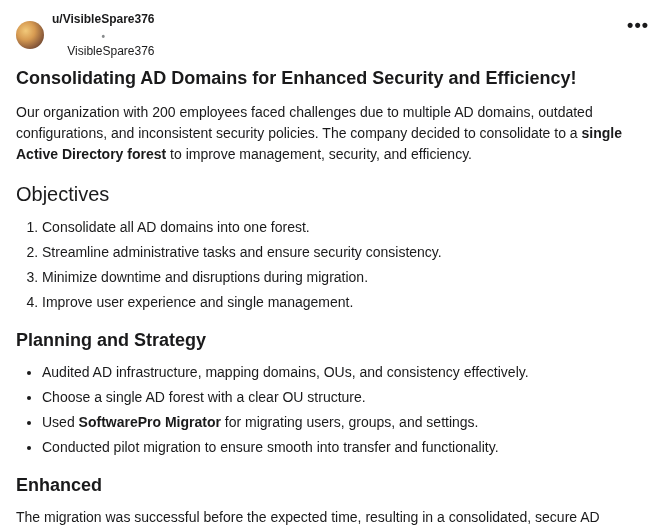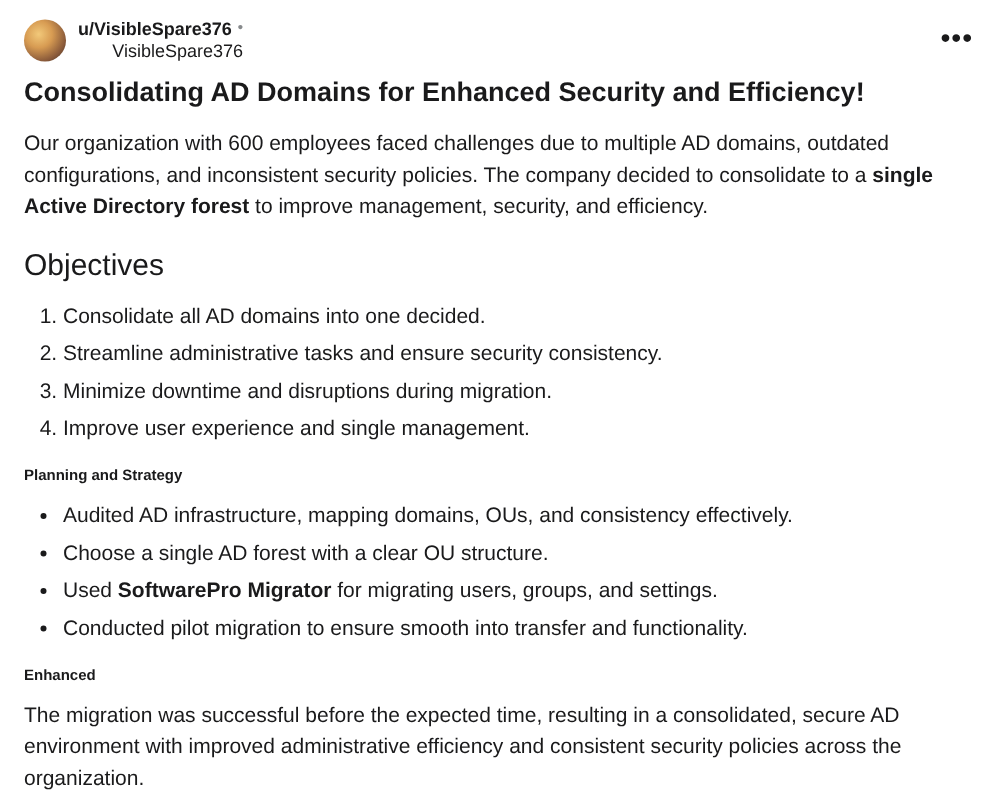--- a/index.html
+++ b/index.html
@@ -36,20 +36,21 @@
     flex-direction: column;
     line-height: 1.25;
   }
   .user-top {
     font-size: 12px;
     color: #1a1a1b;
     font-weight: 600;
     display: flex;
     align-items: center;
     gap: 4px;
+    flex-direction: column;
   }
   .user-top .dot {
     color: #878a8c;
     font-size: 10px;
   }
   .user-sub {
     font-size: 12px;
     color: #1a1a1b;
     text-align: right;
   }
@@ -75,21 +76,21 @@
   }
   strong {
     font-weight: 700;
   }
   h2.section-light {
     font-size: 20px;
     font-weight: 400;
     margin: 1px 0 8px 0;
   }
   h3.section-bold {
-    font-size: 10px;
+    font-size: 18px;
     font-weight: 700;
     margin: 14px 0 8px 0;
   }
   ol, ul {
     margin: 4px 0 14px 0;
     padding-left: 26px;
   }
   ol li, ul li {
     margin: 4px 0;
   }
@@ -110,26 +111,26 @@
       </div>
       <div class="user-sub">VisibleSpare376</div>
     </div>
   </div>
   <div class="more-icon">•••</div>
 </div>
 
 <h1 class="title">Consolidating AD Domains for Enhanced Security and Efficiency!</h1>
 
 <p>
-  <span>Our organization with 600 employees faced challenges due to multiple AD domains, outdated configurations, and inconsistent security policies. The company decided to consolidate to a </span><strong>single Active Directory forest</strong><span> to improve management, security, and efficiency.</span>
+  <span>Our organization with 200 employees faced challenges due to multiple AD domains, outdated configurations, and inconsistent security policies. The company decided to consolidate to a </span><strong>single Active Directory forest</strong><span> to improve management, security, and efficiency.</span>
 </p>
 
 <h2 class="section-light">Objectives</h2>
 <ol>
-  <li>Consolidate all AD domains into one decided.</li>
+  <li>Consolidate all AD domains into one forest.</li>
   <li>Streamline administrative tasks and ensure security consistency.</li>
   <li>Minimize downtime and disruptions during migration.</li>
   <li>Improve user experience and single management.</li>
 </ol>
 
 <h3 class="section-bold">Planning and Strategy</h3>
 <ul>
   <li>Audited AD infrastructure, mapping domains, OUs, and consistency effectively.</li>
   <li>Choose a single AD forest with a clear OU structure.</li>
   <li>

